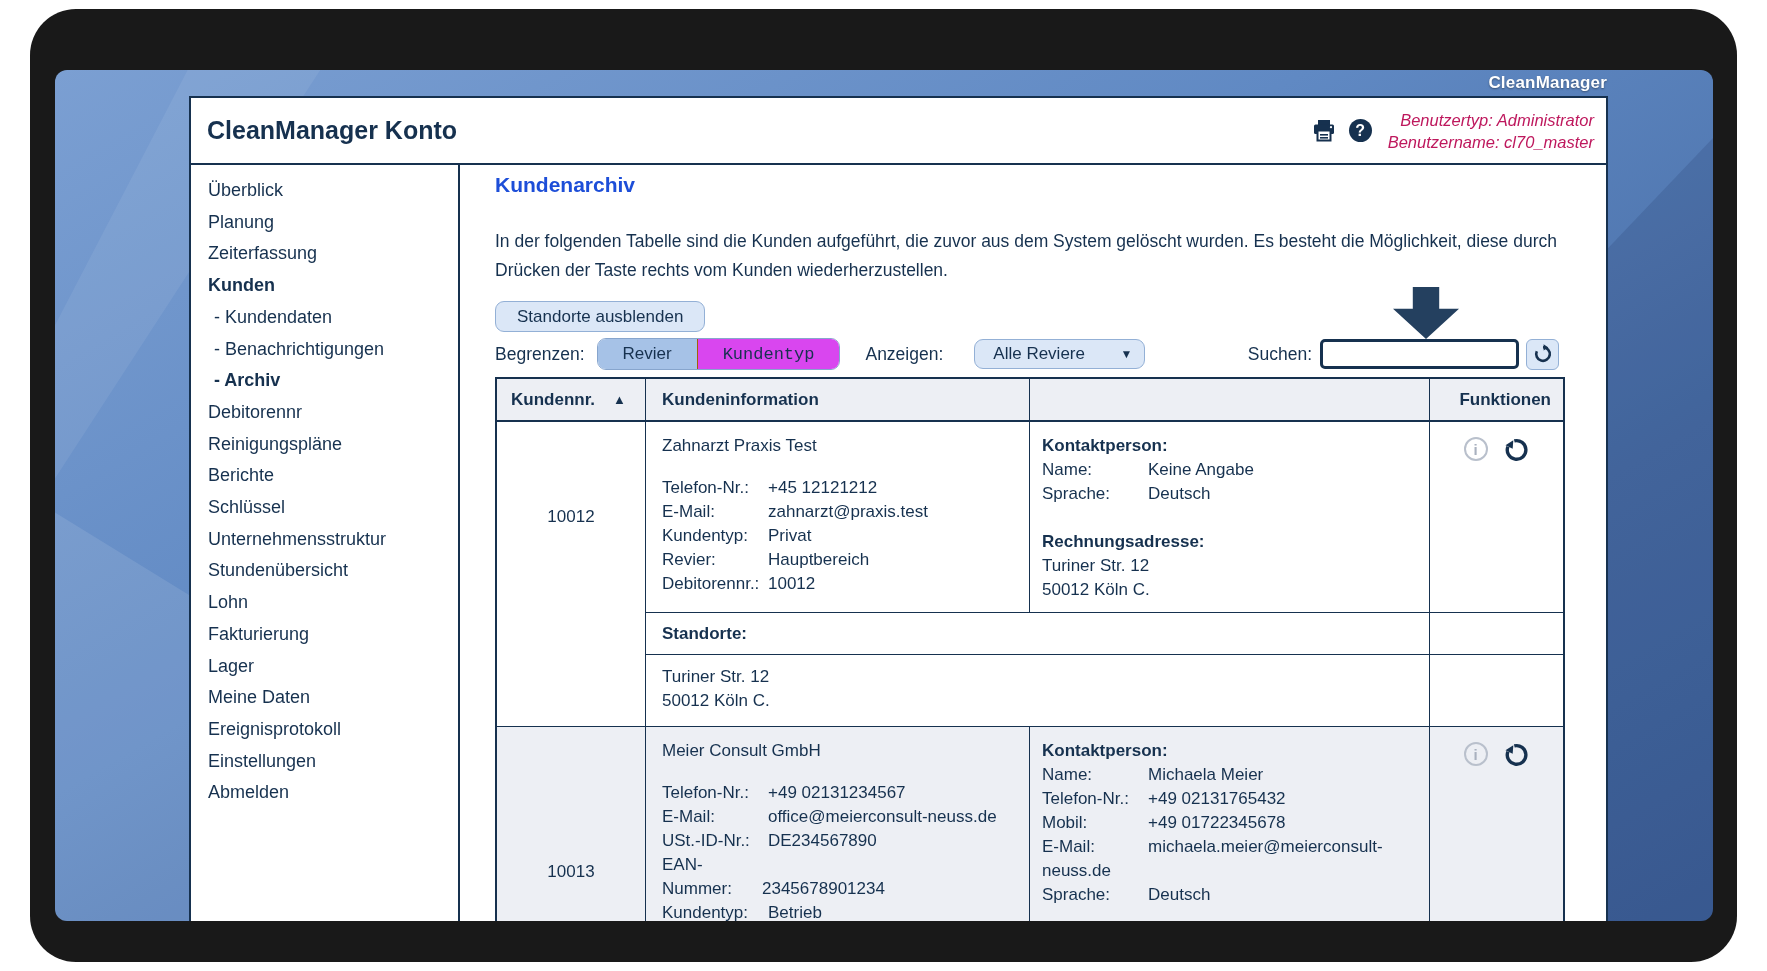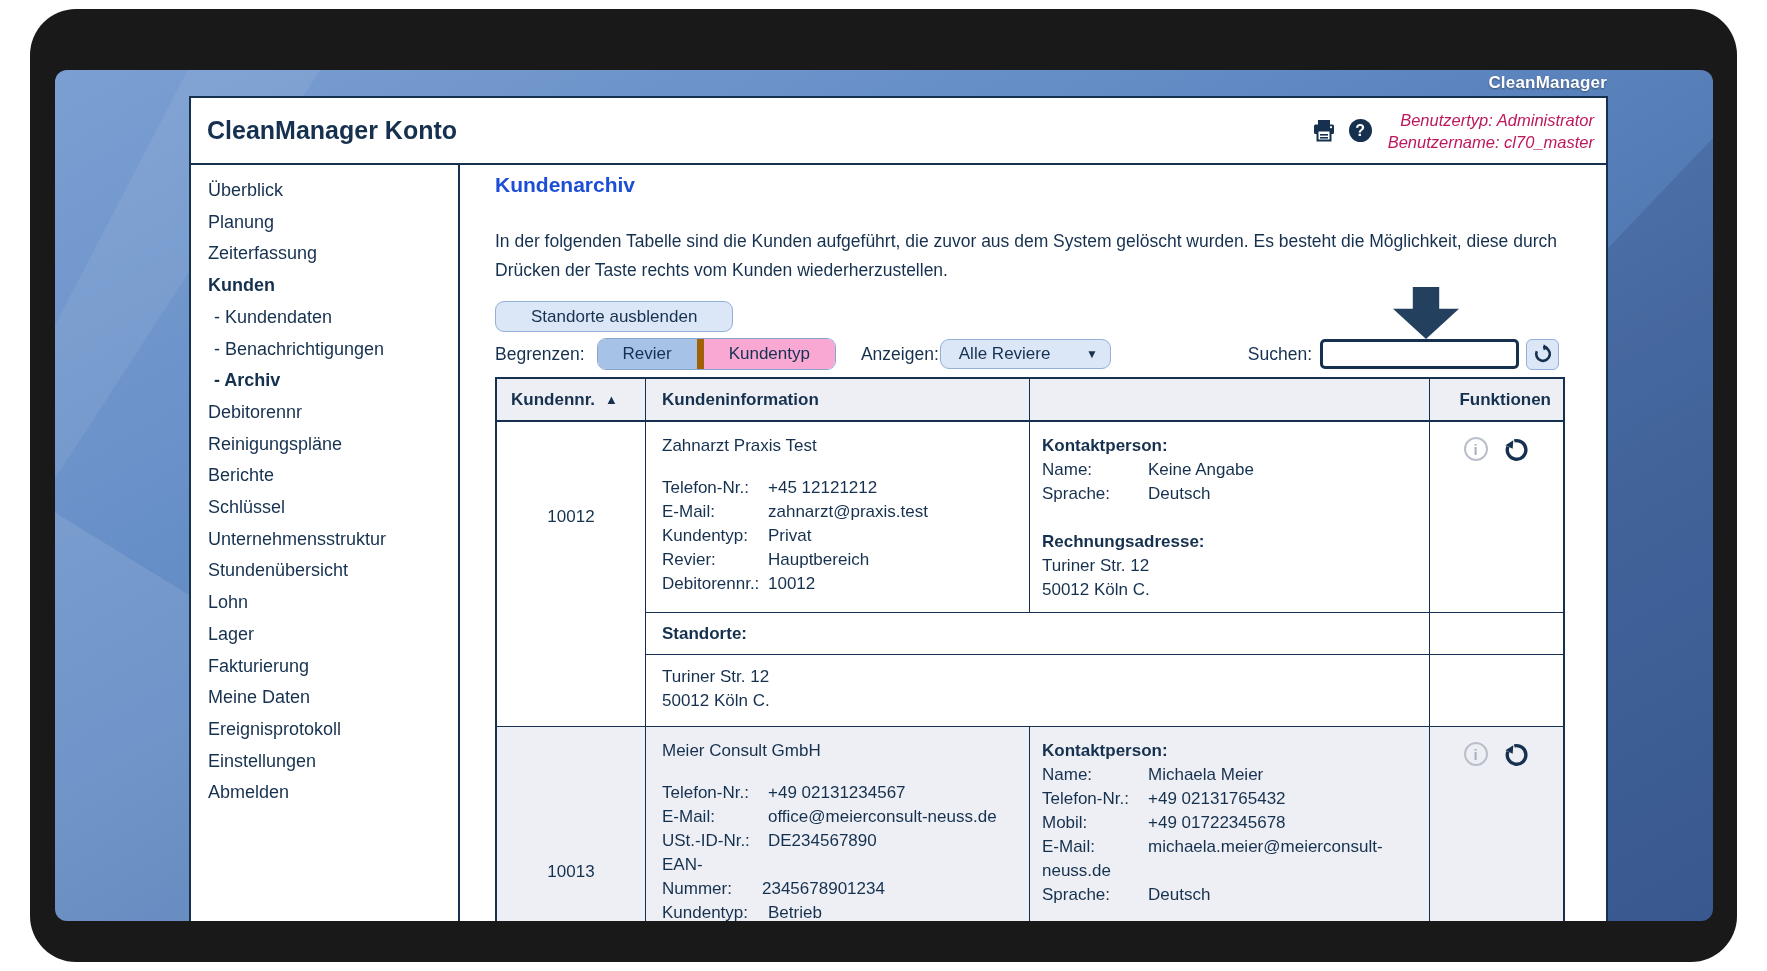--- a/index.html
+++ b/index.html
@@ -27,50 +27,50 @@
   
   .sidebar{position:absolute;left:0;top:67px;width:292px;bottom:0;}
   .sidebar ul{list-style:none;margin:0;padding:10px 0 0 17px;}
   .sidebar li{font-size:18px;color:#16314f;line-height:31.7px;cursor:pointer;white-space:nowrap;}
   .sidebar li.indent{padding-left:6px;}
   .sidebar li.bold{font-weight:bold;}
   
   .content{position:absolute;left:269px;top:67px;right:0;bottom:0;}
   .page-h1{position:absolute;left:35px;top:8px;font-size:21px;font-weight:bold;color:#1d4ed8;margin:0;}
   .desc{position:absolute;left:35px;top:62px;width:1078px;font-size:17.5px;line-height:29px;color:#16314f;}
-  .btn-loc{position:absolute;left:35px;top:136px;height:31px;padding:0 35px;font-size:17px;color:#16314f;
+  .btn-loc{position:absolute;left:35px;top:136px;height:31px;padding:0 21px;font-size:17px;color:#16314f;
     background:#dbe7f7;border:1px solid #93b0d6;border-radius:9px;cursor:pointer;
     font-family:inherit;}
   .filterbar{position:absolute;left:35px;top:174px;width:1064px;height:30px;display:flex;align-items:center;}
   .flabel{font-size:17.5px;color:#16314f;}
   .seg{display:flex;margin-left:12px;height:30px;border:1px solid #87a5cd;border-radius:9px;overflow:hidden;}
   .seg button{height:100%;border:none;font-size:17px;color:#16314f;padding:0 25px;cursor:pointer;font-family:inherit;}
   .seg .sel{background:#a6c2e7;}
-  .seg .unsel{background:#f9a8d4;border-left:7px solid #a16207;}
+  .seg .unsel{background:#d946ef;border-left:1px solid #a16207;font-family:Liberation Mono, monospace;}
   .show-label{margin-left:25px;}
-  .dropdown{margin-left:1px;width:171px;height:30px;background:#dbe7f7;border:1px solid #93b0d6;border-radius:9px;
+  .dropdown{margin-left:31px;width:171px;height:30px;background:#dbe7f7;border:1px solid #93b0d6;border-radius:9px;
     display:flex;align-items:center;box-sizing:border-box;padding:0 12px 0 18px;cursor:pointer;}
   .dropdown .val{flex:1;font-size:17px;color:#16314f;}
   .caret{font-size:12px;color:#16314f;}
   .searchwrap{margin-left:auto;display:flex;align-items:center;}
   .search-label{font-size:17.5px;color:#16314f;margin-right:8px;}
   .search{width:181px;height:24px;border:3px solid #16314f;border-radius:5px;font-size:16px;color:#16314f;
     padding:0 6px;outline:none;}
   .refresh{margin-left:7px;width:31px;height:29px;background:#dbe7f7;border:1px solid #93b0d6;border-radius:6px;
     display:flex;align-items:center;justify-content:center;cursor:pointer;}
   .hl-arrow{position:absolute;left:933px;top:122px;width:66px;height:52px;background:#24405f;
     clip-path:polygon(30% 0,70% 0,70% 42%,100% 42%,50% 100%,0 42%,30% 42%);
     filter:drop-shadow(0 0 1.5px rgba(255,255,255,.95));}
   
   .tbl{position:absolute;left:35px;top:212px;width:1070px;border:2px solid #16314f;box-sizing:border-box;
     font-size:17px;color:#16314f;}
   .tgrid{display:grid;grid-template-columns:149px 384px 400px 1fr;}
   .thead{background:#edeff4;border-bottom:2px solid #16314f;height:41px;}
   .th{display:flex;align-items:center;font-weight:bold;}
-  .th.c1{padding-left:14px;border-right:1px solid #16314f;gap:10px;cursor:pointer;}
+  .th.c1{padding-left:14px;border-right:1px solid #16314f;gap:18px;cursor:pointer;}
   .th.c2{padding-left:16px;border-right:1px solid #16314f;}
   .th.c3{border-right:1px solid #16314f;}
   .th.c4{justify-content:flex-end;padding-right:12px;}
   .sort{font-size:13px;}
   .cust2{border-top:1px solid #16314f;background:#edeff4;}
   .numcell{grid-row:1/4;border-right:1px solid #16314f;display:flex;justify-content:center;align-items:flex-start;}
   .numbox{display:flex;align-items:center;}
   .infocell{border-right:1px solid #16314f;padding:12px 8px 0 16px;line-height:24px;}
   .contactcell{border-right:1px solid #16314f;padding:12px 8px 0 12px;line-height:24px;}
   .funcell{display:flex;justify-content:center;align-items:flex-start;gap:16px;padding-top:15px;}
@@ -130,22 +130,22 @@
           <li class="indent">- Kundendaten</li>
           <li class="indent">- Benachrichtigungen</li>
           <li class="indent bold">- Archiv</li>
           <li>Debitorennr</li>
           <li>Reinigungspläne</li>
           <li>Berichte</li>
           <li>Schlüssel</li>
           <li>Unternehmensstruktur</li>
           <li>Stundenübersicht</li>
           <li>Lohn</li>
+          <li>Fakturierung</li>
           <li>Lager</li>
-          <li>Fakturierung</li>
           <li>Meine Daten</li>
           <li>Ereignisprotokoll</li>
           <li>Einstellungen</li>
           <li>Abmelden</li>
         </ul>
       </div>
       <div class="vdivider"></div>
 
       <div class="content">
         <h1 class="page-h1">Kundenarchiv</h1>

